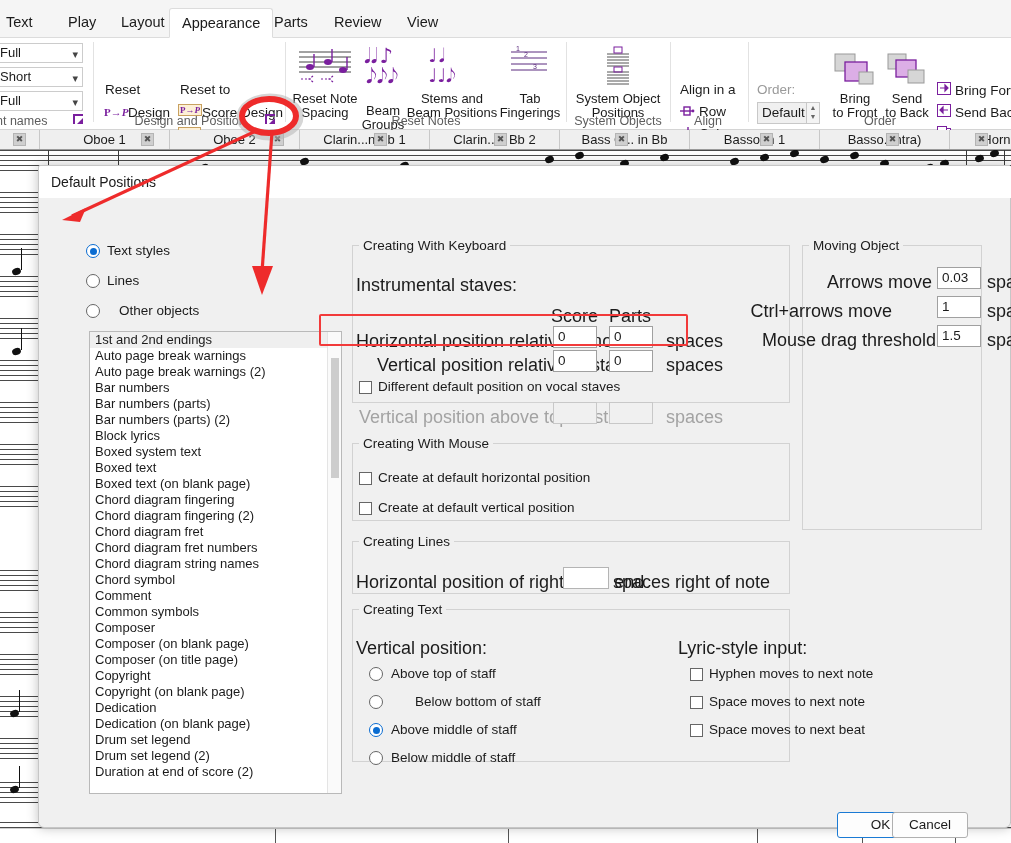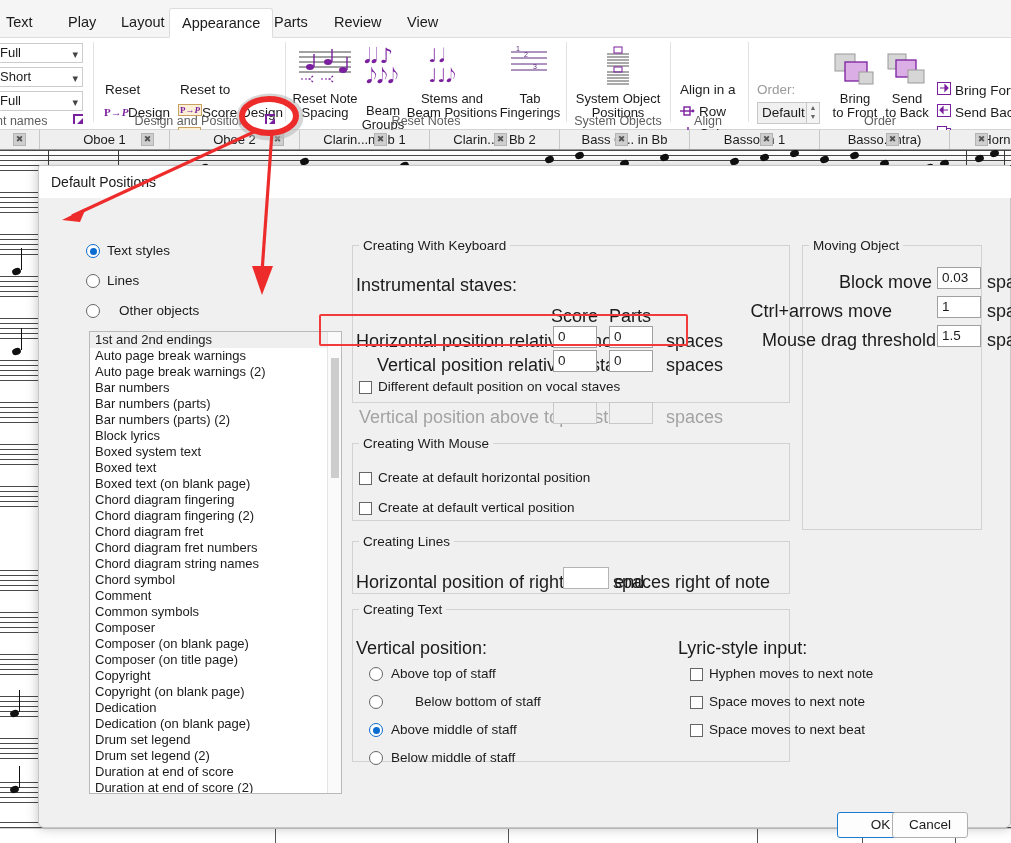--- a/index.html
+++ b/index.html
@@ -586,21 +586,20 @@
             <div class="li">Common symbols</div>
             <div class="li">Composer</div>
             <div class="li">Composer (on blank page)</div>
             <div class="li">Composer (on title page)</div>
             <div class="li">Copyright</div>
             <div class="li">Copyright (on blank page)</div>
             <div class="li">Dedication</div>
             <div class="li">Dedication (on blank page)</div>
             <div class="li">Drum set legend</div>
             <div class="li">Drum set legend (2)</div>
-            <div class="li">Duration at end of score</div>
             <div class="li">Duration at end of score (2)</div>
           </div>
         <div class="lb-scroll">
           <div class="lb-thumb"></div>
         </div>
       </div>
 
       <fieldset class="grp" style="left:313px; top:40px; width:438px; height:165px;">
         <legend>Creating With Keyboard</legend>
       </fieldset>
@@ -658,21 +657,21 @@
       <div class="chk" style="left:651px; top:470px;"></div>
       <div class="chklbl" style="left:670px; top:468px;">Hyphen moves to next note</div>
       <div class="chk" style="left:651px; top:498px;"></div>
       <div class="chklbl" style="left:670px; top:496px;">Space moves to next note</div>
       <div class="chk" style="left:651px; top:526px;"></div>
       <div class="chklbl" style="left:670px; top:524px;">Space moves to next beat</div>
 
       <fieldset class="grp" style="left:763px; top:40px; width:180px; height:292px;">
         <legend>Moving Object</legend>
       </fieldset>
-      <div class="plain r" style="left:743px; top:74px; width:150px;">Block move</div>
+      <div class="plain r" style="left:743px; top:74px; width:150px;">Arrows move</div>
       <div class="tbox" style="left:898px; top:69px; width:44px;"><span>0.03</span></div>
       <div class="plain" style="left:948px; top:74px;">spaces</div>
 
       <div class="plain r" style="left:703px; top:103px; width:150px;">Ctrl+arrows move</div>
       <div class="tbox" style="left:898px; top:98px; width:44px;"><span>1</span></div>
       <div class="plain" style="left:948px; top:103px;">spaces</div>
 
       <div class="plain r" style="left:723px; top:132px; width:170px;">Mouse drag threshold</div>
       <div class="tbox" style="left:898px; top:127px; width:44px;"><span>1.5</span></div>
       <div class="plain" style="left:948px; top:132px;">spaces</div>

